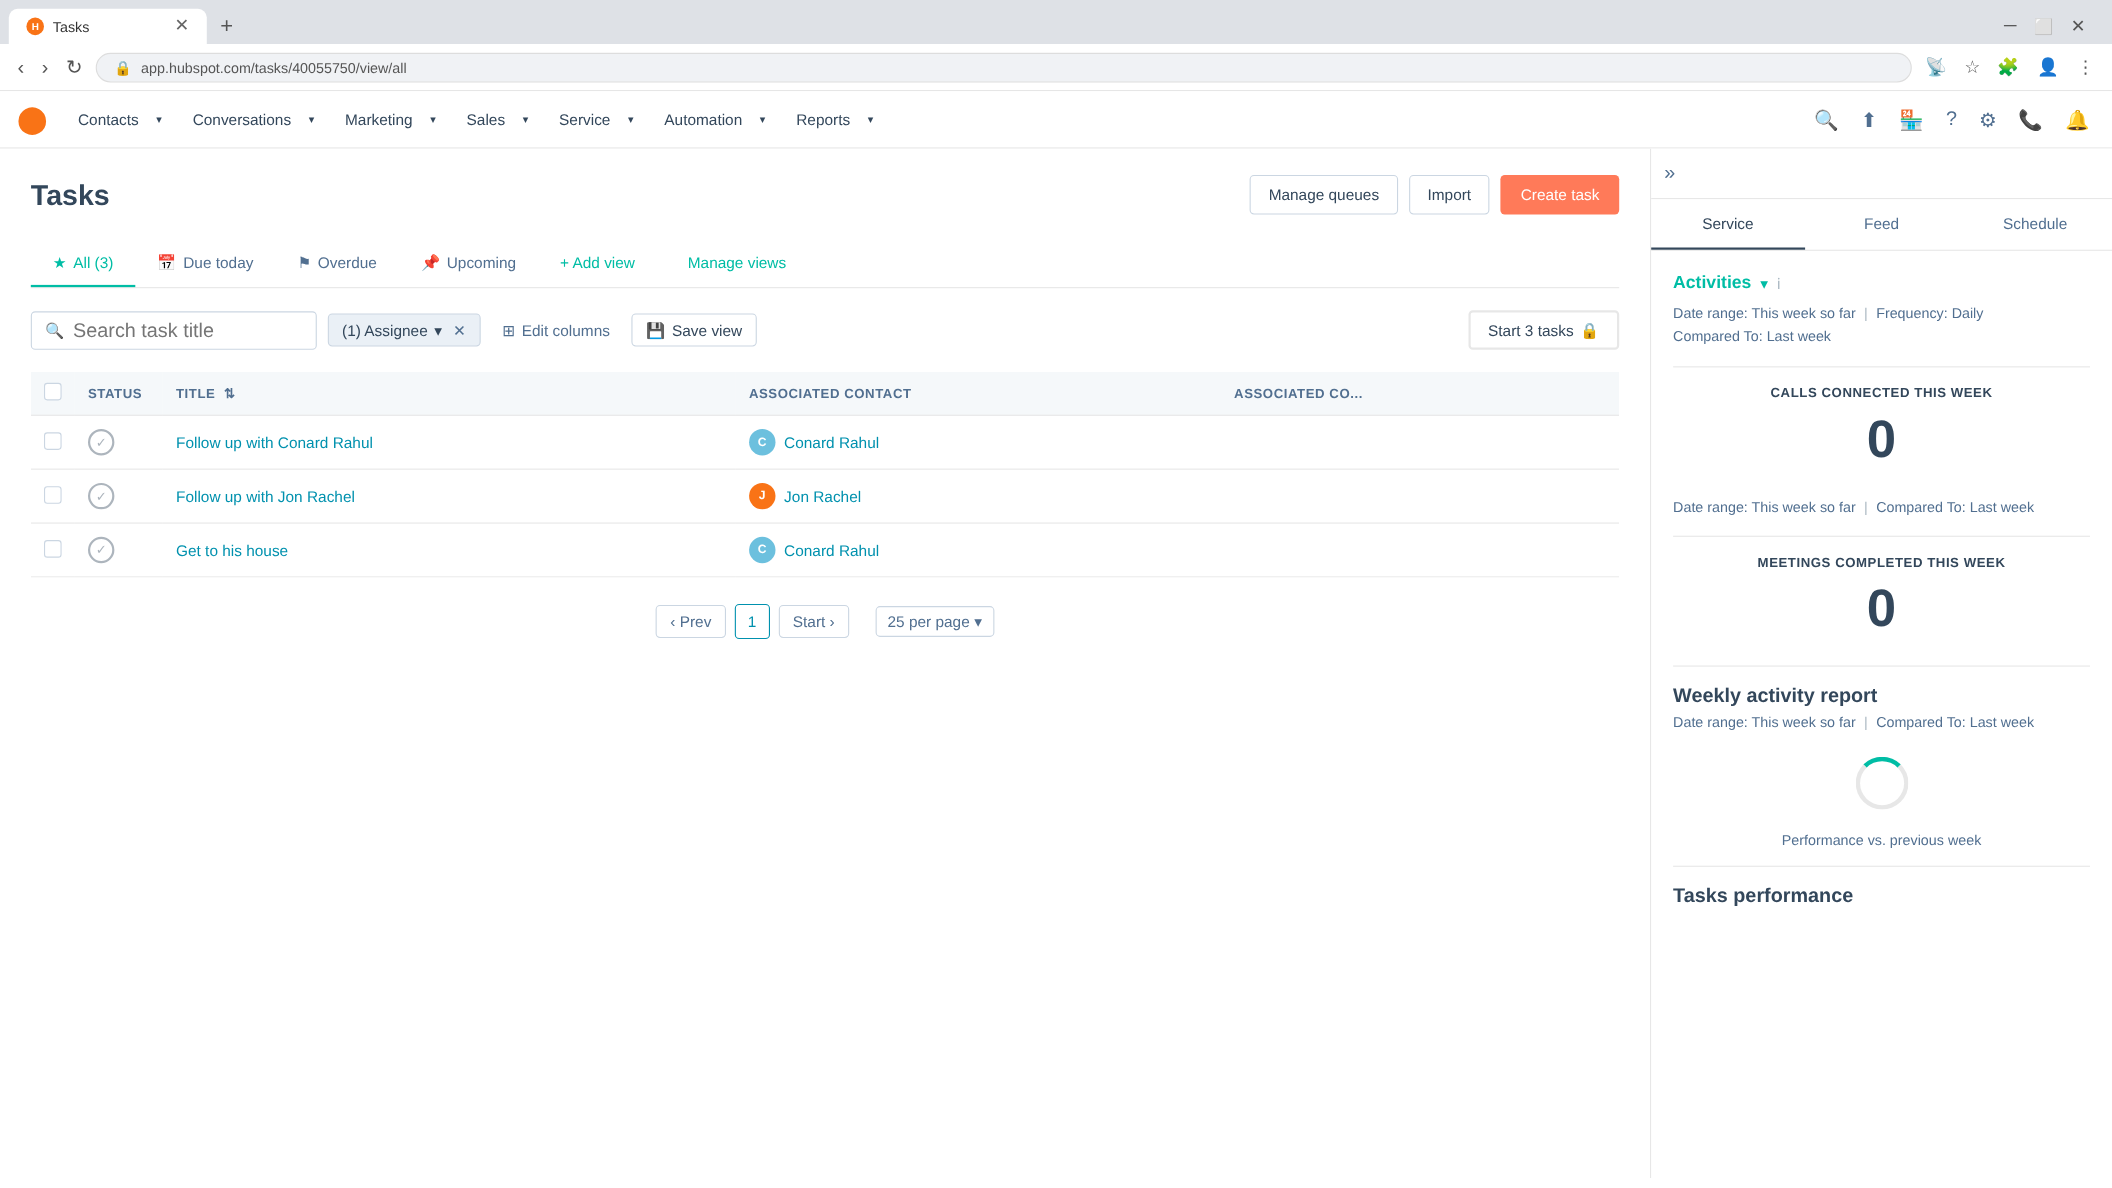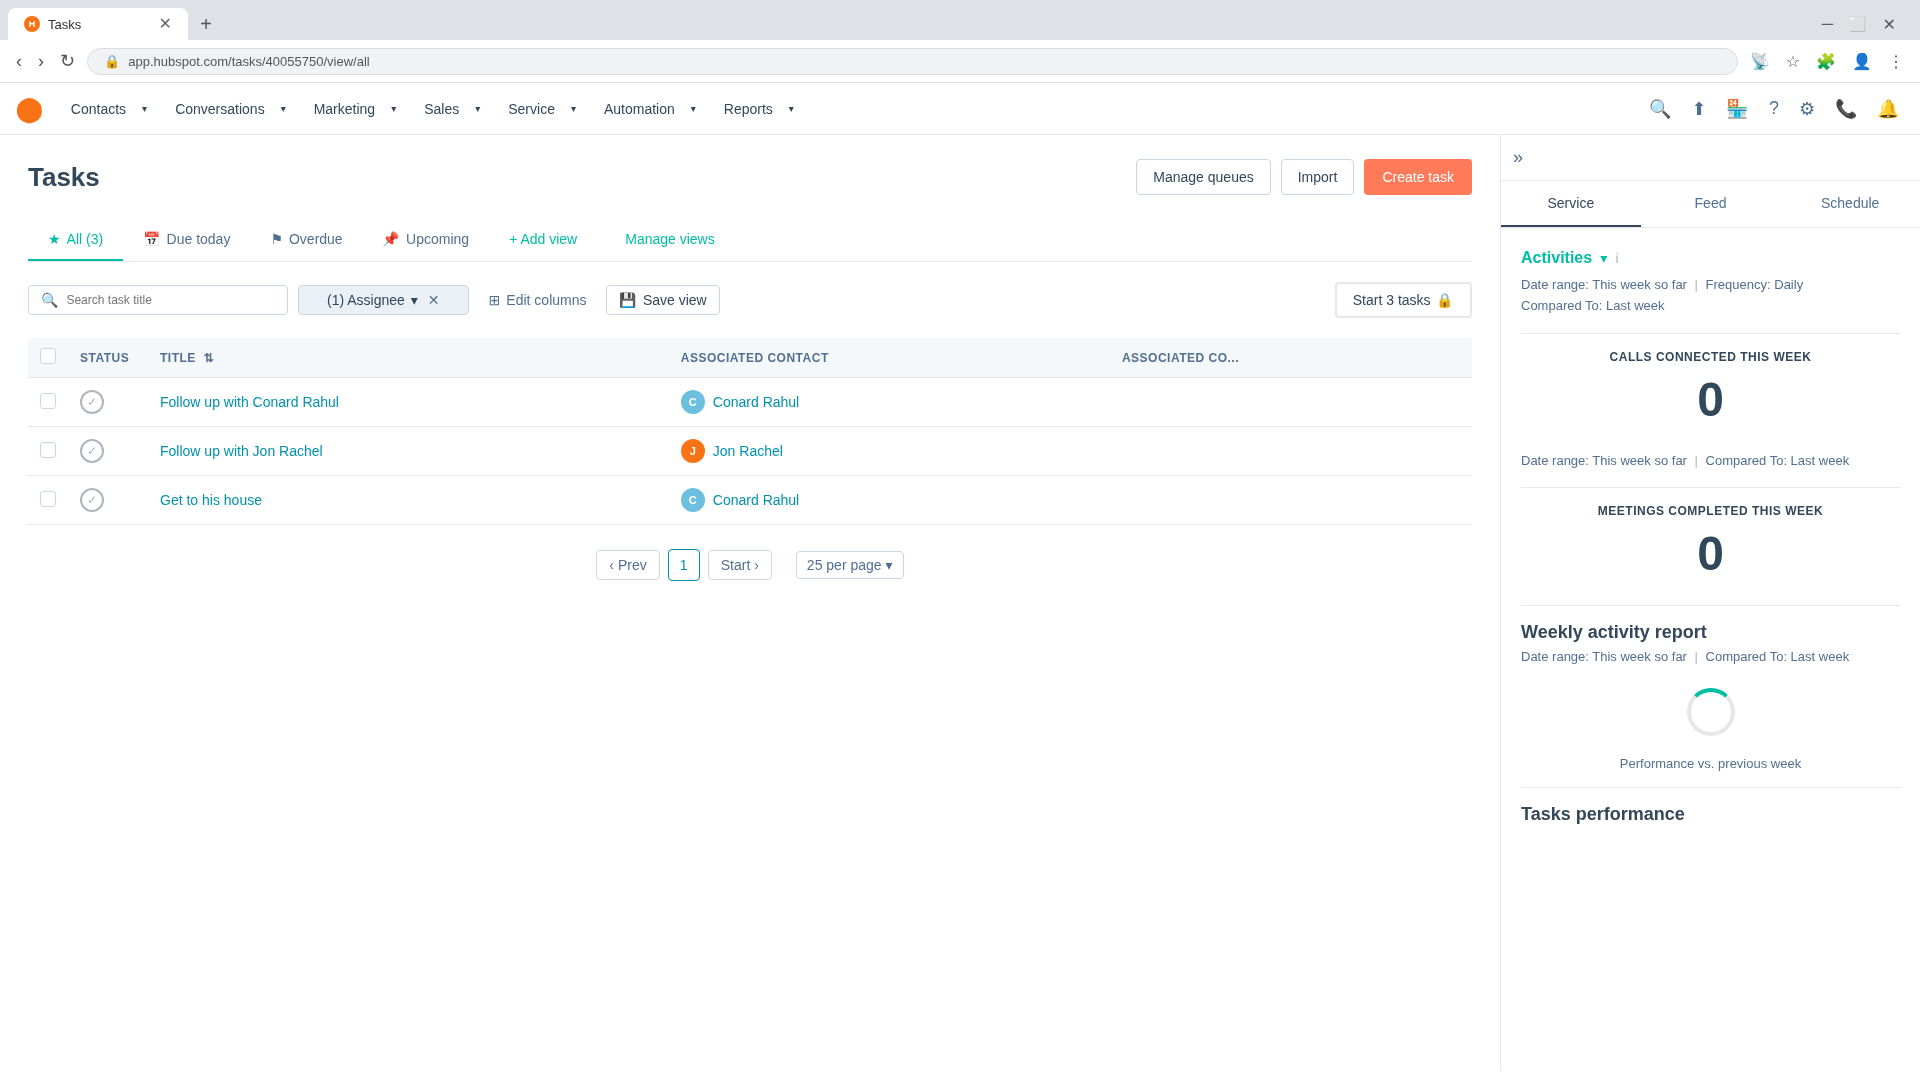--- a/index.html
+++ b/index.html
@@ -46,23 +46,23 @@
     
     .view-tabs { display: flex; align-items: center; gap: 0; margin-bottom: 20px; border-bottom: 1px solid #e7e7e7; }
     .view-tab { display: flex; align-items: center; gap: 6px; padding: 12px 20px; cursor: pointer; font-size: 14px; color: #516f90; border-bottom: 2px solid transparent; white-space: nowrap; }
     .view-tab.active { color: #00bda5; border-bottom-color: #00bda5; font-weight: 500; }
     .add-view-tab { color: #00bda5; }
     .manage-views-tab { color: #00bda5; margin-left: 8px; }
 
     
     .filter-bar { display: flex; align-items: center; gap: 10px; margin-bottom: 20px; }
     .search-input-wrapper { display: flex; align-items: center; border: 1px solid #cbd6e2; border-radius: 4px; padding: 6px 12px; gap: 8px; background: #fff; width: 260px; }
-    .search-input-wrapper input { border: none; outline: none; font-size: 12px; color: #33475b; width: 100%; background: transparent; }
+    .search-input-wrapper input { border: none; outline: none; font-size: 18px; color: #33475b; width: 100%; background: transparent; }
     .search-icon { color: #516f90; font-size: 14px; }
-    .filter-btn { display: flex; align-items: center; gap: 6px; background: #eaf0f6; border: 1px solid #cbd6e2; border-radius: 4px; padding: 6px 28px; cursor: pointer; font-size: 14px; color: #33475b; }
+    .filter-btn { display: flex; align-items: center; gap: 6px; background: #eaf0f6; border: 1px solid #cbd6e2; border-radius: 4px; padding: 6px 12px; cursor: pointer; font-size: 14px; color: #33475b; }
     .filter-btn .remove { cursor: pointer; color: #516f90; margin-left: 4px; }
     .edit-columns-btn { display: flex; align-items: center; gap: 6px; background: none; border: none; cursor: pointer; font-size: 14px; color: #516f90; padding: 6px 10px; }
     .save-view-btn { display: flex; align-items: center; gap: 6px; background: #fff; border: 1px solid #cbd6e2; border-radius: 4px; padding: 6px 12px; cursor: pointer; font-size: 14px; color: #33475b; }
     .start-tasks-btn { display: flex; align-items: center; gap: 6px; background: #fff; border: 2px solid #e7e7e7; border-radius: 4px; padding: 8px 16px; cursor: pointer; font-size: 14px; color: #33475b; font-weight: 500; margin-left: auto; }
     .lock-icon { font-size: 14px; }
 
     
     .task-table { width: 100%; border-collapse: collapse; }
     .task-table th { text-align: left; padding: 10px 12px; font-size: 12px; font-weight: 600; color: #516f90; text-transform: uppercase; letter-spacing: 0.5px; border-bottom: 1px solid #e7e7e7; background: #f5f8fa; }
     .task-table th:first-child { width: 40px; }

